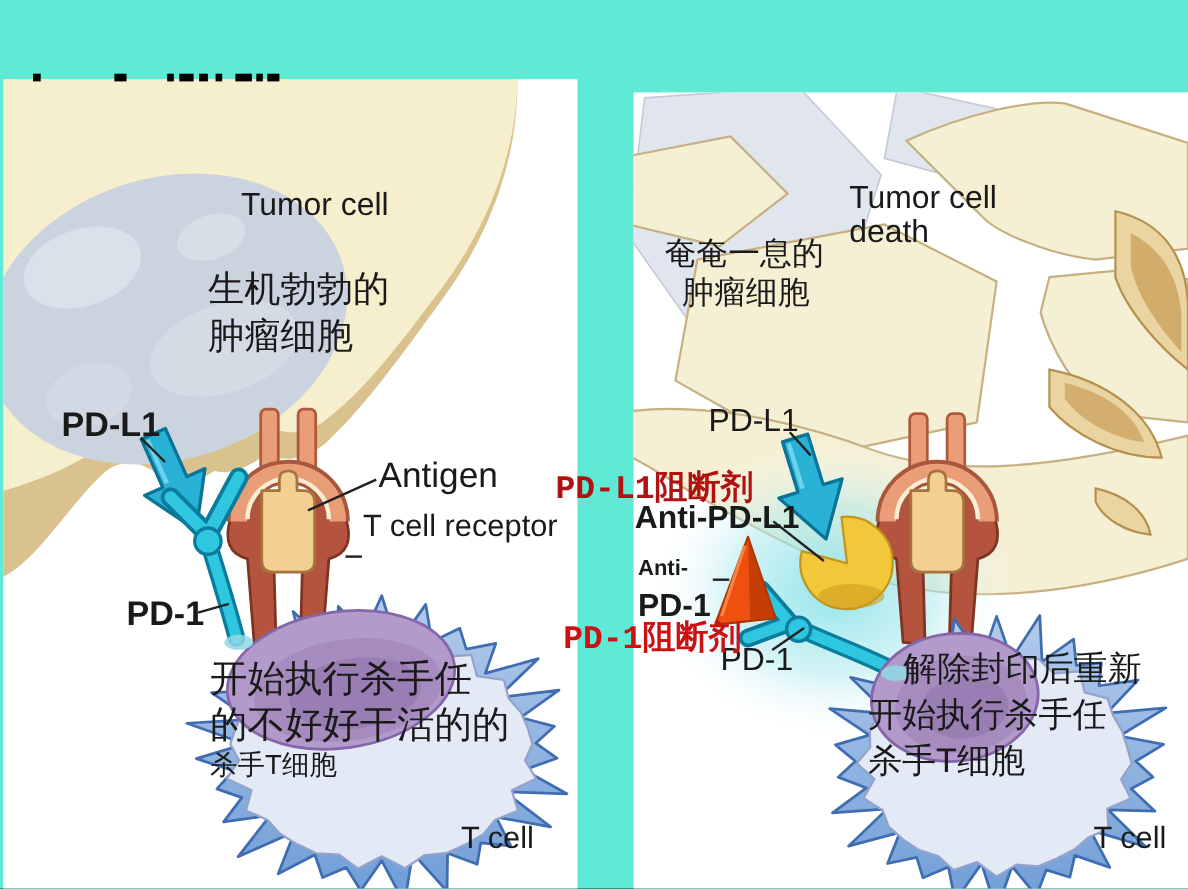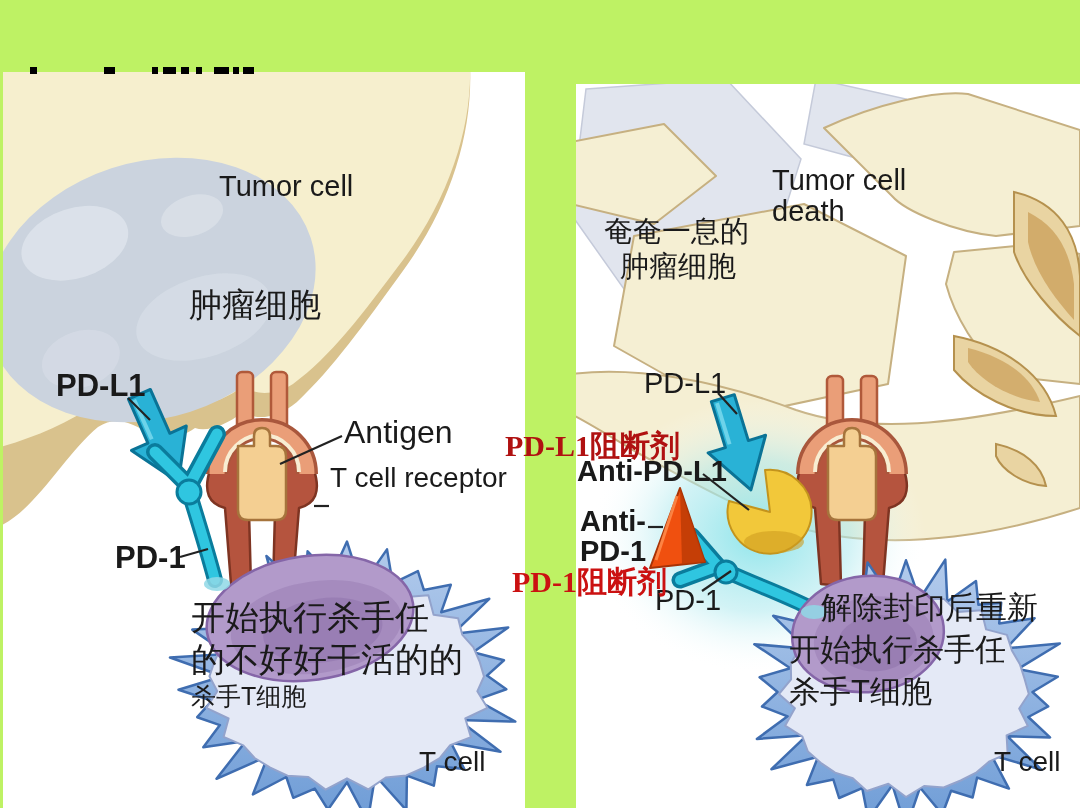--- a/index.html
+++ b/index.html
@@ -1,25 +1,25 @@
 <!DOCTYPE html>
 <html><head>
 <meta charset="utf-8">
 <style>
   html,body{margin:0;padding:0;background:#000;}
-  #stage{position:relative;width:1080px;height:808px;background:#bef264;overflow:hidden;
+  #stage{position:relative;width:1080px;height:808px;background:#5eead4;overflow:hidden;
          font-family:"Liberation Sans","DejaVu Sans",sans-serif;text-align:center;}
   .panel{position:absolute;background:#fff;}
   #panel-left{left:3px;top:72px;width:522px;height:736px;}
   #panel-right{left:576px;top:84px;width:504px;height:724px;}
   svg{display:block;}
   .lbl{position:absolute;color:#1a1a1a;white-space:nowrap;line-height:1;z-index:30;
        font-family:"Liberation Sans","DejaVu Sans",sans-serif;}
   .b{font-weight:700;}
-  .red{font-family:Liberation Serif, serif;font-weight:700;z-index:40;}
+  .red{font-family:Liberation Mono, monospace;font-weight:700;z-index:40;}
   #lines{position:absolute;left:0;top:0;z-index:20;pointer-events:none;}
   .frag{position:absolute;background:#000;z-index:25;}
 </style>
 </head>
 <body>
 
 <div id="stage">
 
   <div>
     <div class="frag" style="left:30px;top:67px;width:7px;height:7px"></div>
@@ -186,40 +186,41 @@
       <line x1="342" y1="436" x2="280" y2="464"></line>
       <line x1="314" y1="506" x2="329" y2="506"></line>
       <line x1="718" y1="393" x2="737" y2="414"></line>
       <line x1="703" y1="474" x2="749" y2="510"></line>
       <line x1="648" y1="527" x2="663" y2="527"></line>
       <line x1="702" y1="591" x2="731" y2="571"></line>
     </g>
   </svg>
 
   <div class="lbl" style="left:219px;top:172px;font-size:29px">Tumor cell</div>
+  <div class="lbl" style="left:189px;top:246px;font-size:33px">生机勃勃的</div>
   <div class="lbl" style="left:189px;top:288px;font-size:33px">肿瘤细胞</div>
   <div class="lbl b" style="left:56px;top:370px;font-size:31px">PD-L1</div>
   <div class="lbl" style="left:344px;top:416px;font-size:32px">Antigen</div>
   <div class="lbl" style="left:330px;top:464px;font-size:28px">T cell receptor</div>
   <div class="lbl b" style="left:115px;top:542px;font-size:31px">PD-1</div>
   <div class="lbl" style="left:191px;top:600px;font-size:34px">开始执行杀手任</div>
   <div class="lbl" style="left:191px;top:642px;font-size:34px">的不好好干活的的</div>
   <div class="lbl" style="left:191px;top:684px;font-size:25px">杀手T细胞</div>
   <div class="lbl" style="left:419px;top:748px;font-size:28px">T cell</div>
 
   <div class="lbl red" style="left:505px;top:431px;font-size:30px;color:#b01111">PD-L1阻断剂</div>
   <div class="lbl red" style="left:512px;top:567px;font-size:30px;color:#cb1111">PD-1阻断剂</div>
 
   <div class="lbl" style="left:772px;top:166px;font-size:29px">Tumor cell</div>
   <div class="lbl" style="left:772px;top:197px;font-size:29px">death</div>
   <div class="lbl" style="left:604px;top:217px;font-size:29px">奄奄一息的</div>
   <div class="lbl" style="left:620px;top:252px;font-size:29px">肿瘤细胞</div>
   <div class="lbl" style="left:644px;top:369px;font-size:29px">PD-L1</div>
   <div class="lbl b" style="left:577px;top:457px;font-size:29px">Anti-PD-L1</div>
-  <div class="lbl b" style="left:580px;top:507px;font-size:29px">Anti-</div>
+  <div class="lbl b" style="left:580px;top:507px;font-size:20px">Anti-</div>
   <div class="lbl b" style="left:580px;top:537px;font-size:29px">PD-1</div>
   <div class="lbl" style="left:655px;top:586px;font-size:29px">PD-1</div>
   <div class="lbl" style="left:821px;top:592px;font-size:31px">解除封印后重新</div>
   <div class="lbl" style="left:789px;top:634px;font-size:31px">开始执行杀手任</div>
   <div class="lbl" style="left:789px;top:676px;font-size:31px">杀手T细胞</div>
   <div class="lbl" style="left:994px;top:748px;font-size:28px">T cell</div>
 
 </div>
 
 </body></html>

